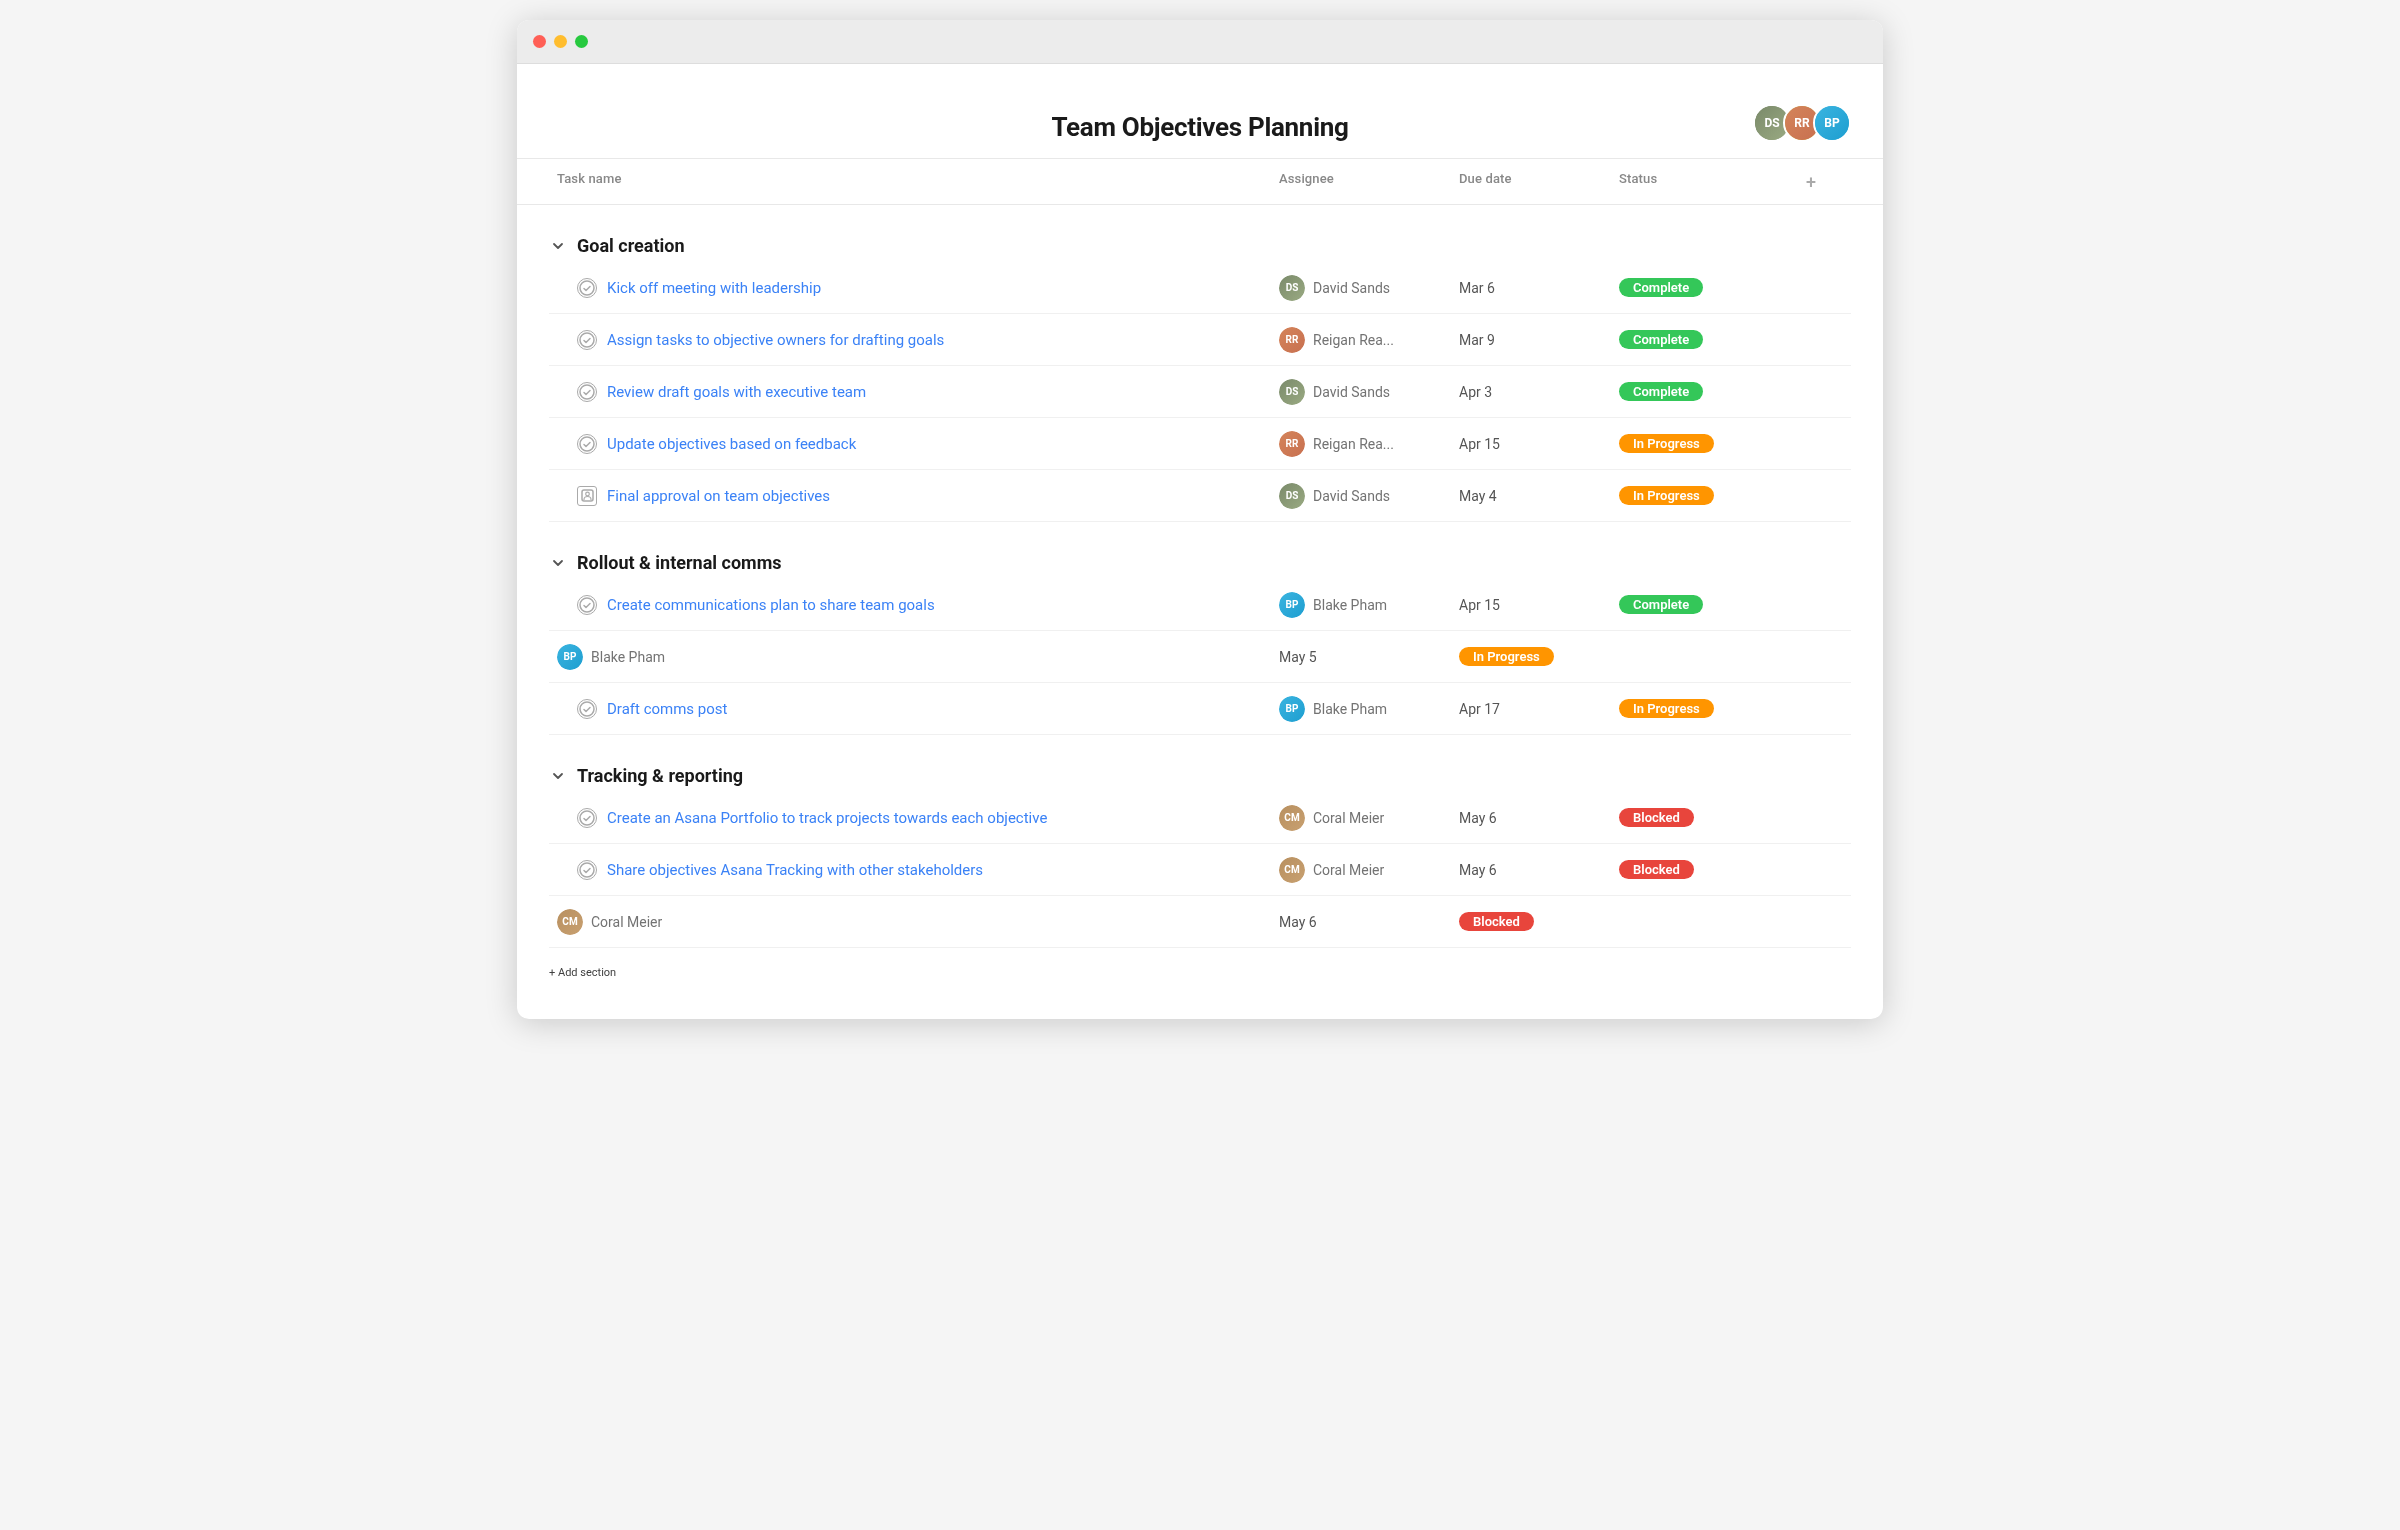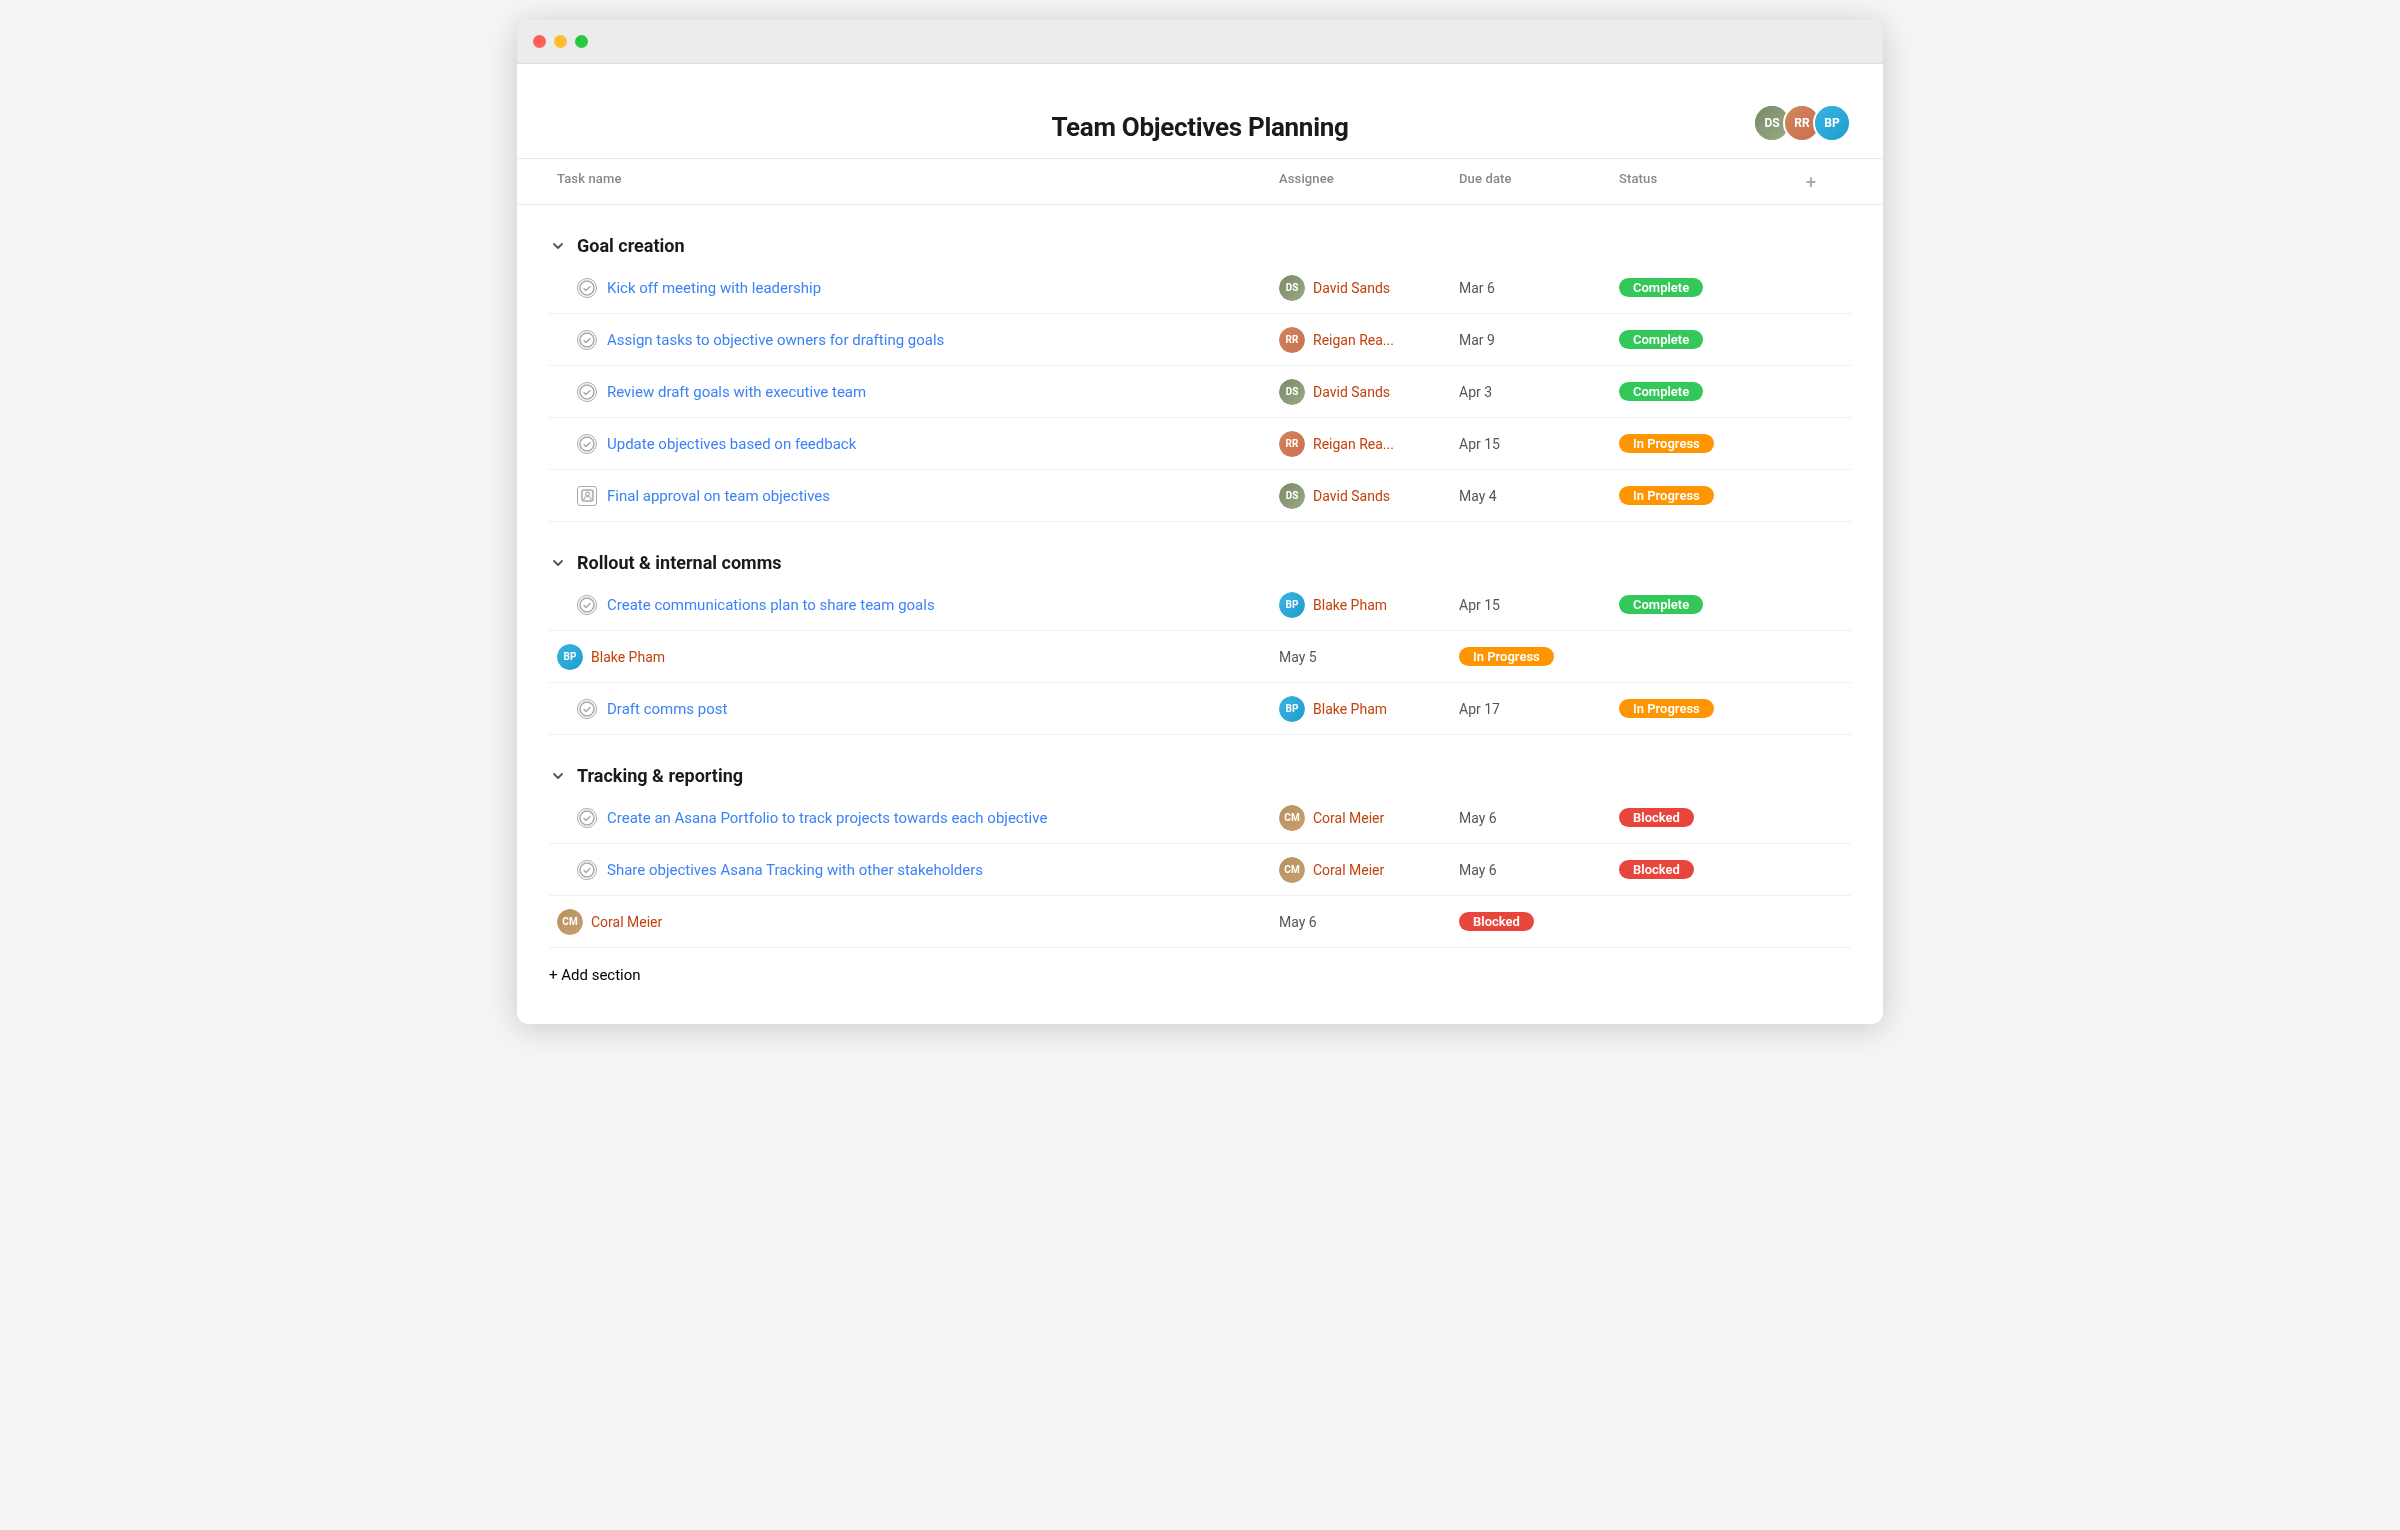--- a/index.html
+++ b/index.html
@@ -203,21 +203,21 @@
     .assignee-avatar {
       width: 26px;
       height: 26px;
       border-radius: 50%;
       flex-shrink: 0;
       overflow: hidden;
     }
 
     .assignee-name {
       font-size: 14px;
-      color: #c2410c;
+      color: #737373;
       white-space: nowrap;
       overflow: hidden;
       text-overflow: ellipsis;
       max-width: 110px;
     }
 
     .task-due-cell {
       padding: 8px;
       font-size: 14px;
       color: #555;
@@ -241,22 +241,22 @@
     .status-complete { background: #34c759; }
     .status-in-progress { background: #ff9500; }
     .status-blocked { background: #e8453c; }
 
     
     .add-section {
       display: flex;
       align-items: center;
       gap: 8px;
       padding: 18px 0 8px;
-      color: #000000;
-      font-size: 15px;
+      color: #404040;
+      font-size: 11px;
       cursor: pointer;
     }
 
     
     .face-david {
       background: linear-gradient(135deg, #7a8a6a, #9aaa82);
       width: 100%; height: 100%;
       display: flex; align-items: center; justify-content: center;
       font-size: 11px; font-weight: 700; color: #fff;
     }

